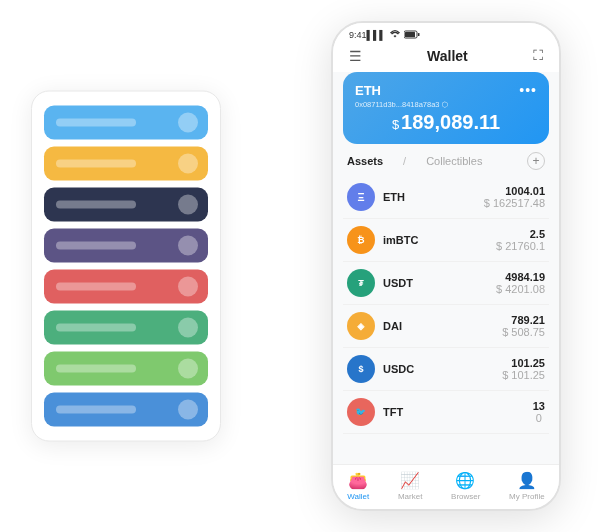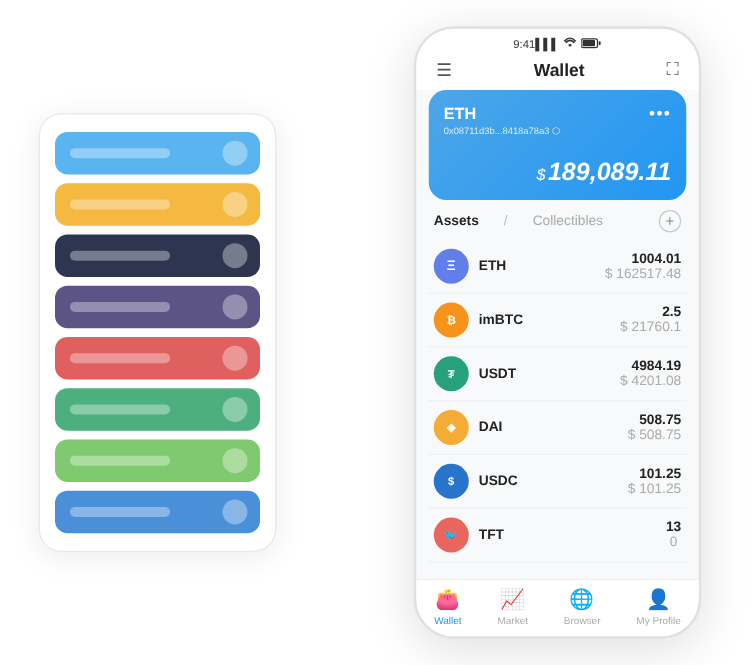--- a/index.html
+++ b/index.html
@@ -89,21 +89,21 @@
       overflow: hidden;
       z-index: 2;
       display: flex;
       flex-direction: column;
     }
 
     .phone-notch-bar {
       background: white;
       padding: 6px 16px 2px;
       display: flex;
-      justify-content: center;
+      justify-content: flex-start;
       align-items: center;
       font-size: 9px;
       color: #333;
       flex-shrink: 0;
     }
 
     .status-icons {
       display: flex;
       gap: 3px;
       align-items: center;
@@ -157,28 +157,27 @@
     }
 
     .eth-card-dots {
       font-size: 14px;
       letter-spacing: 1px;
     }
 
     .eth-card-address {
       font-size: 7.5px;
       opacity: 0.8;
-      margin-bottom: 18px;
+      margin-bottom: 2px;
     }
 
     .eth-card-balance {
       font-size: 20px;
       font-weight: 700;
-      text-align: right;
-      font-style: italic;
+      text-align: center;
     }
 
     .eth-card-balance .dollar {
       font-size: 13px;
       font-weight: 500;
       margin-right: 2px;
     }
 
     
     .assets-header {
@@ -443,21 +442,21 @@
         <div class="asset-amounts">
           <div class="asset-amount">4984.19</div>
           <div class="asset-usd">$ 4201.08</div>
         </div>
       </div>
 
       <div class="asset-item">
         <div class="asset-icon dai-ico">◈</div>
         <span class="asset-name">DAI</span>
         <div class="asset-amounts">
-          <div class="asset-amount">508.75</div>
+          <div class="asset-amount">789.21</div>
           <div class="asset-usd">$ 508.75</div>
         </div>
       </div>
 
       <div class="asset-item">
         <div class="asset-icon usdc-ico">$</div>
         <span class="asset-name">USDC</span>
         <div class="asset-amounts">
           <div class="asset-amount">101.25</div>
           <div class="asset-usd">$ 101.25</div>

